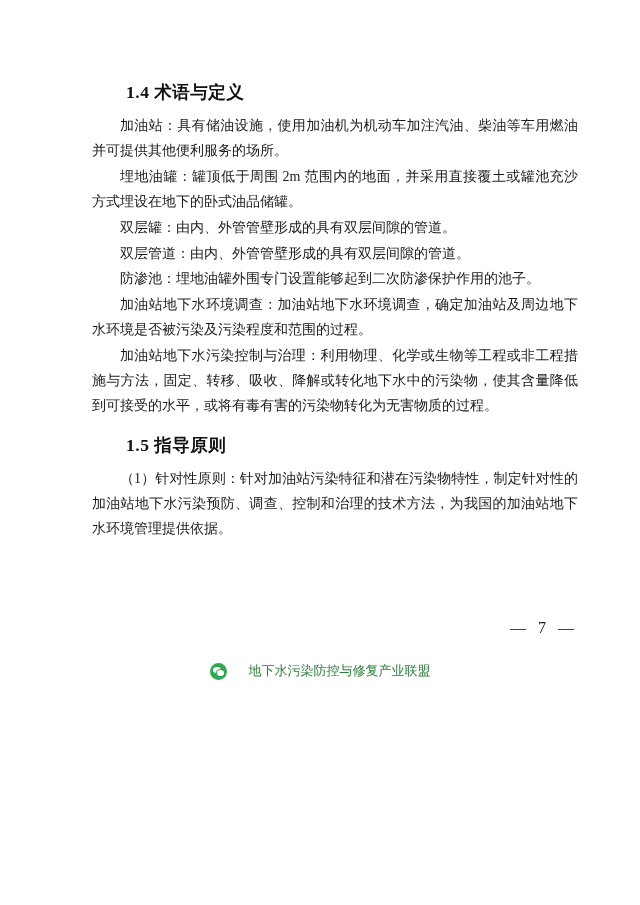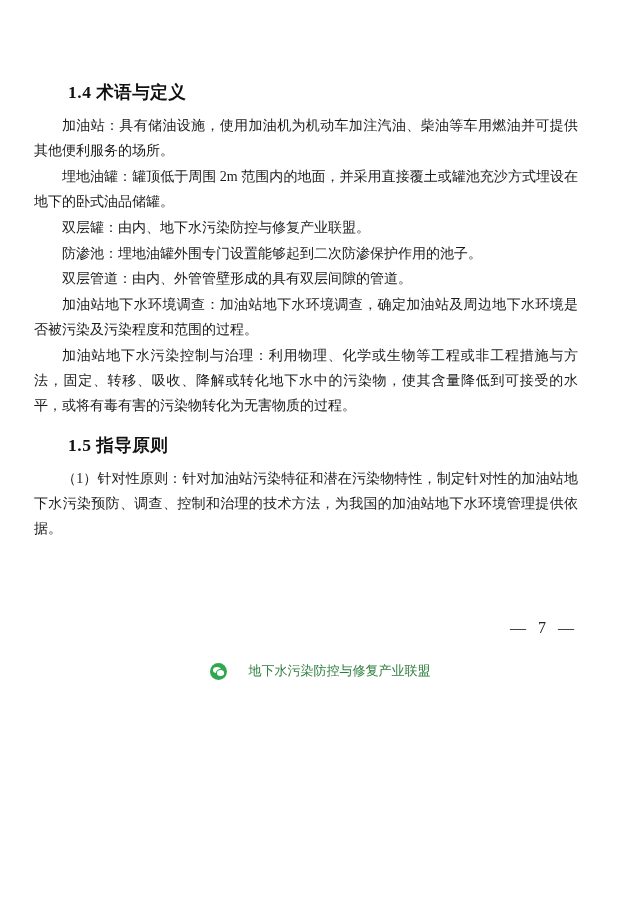--- a/index.html
+++ b/index.html
@@ -13,21 +13,21 @@
     font-family: "Liberation Serif", "DejaVu Serif", serif;
     color: #1a1a1a;
     overflow: hidden;
     position: relative;
   }
   .page {
     position: relative;
     width: 640px;
     height: 697px;
     box-sizing: border-box;
-    padding: 78px 62px 0 34px;
+    padding: 78px 62px 0 92px;
   }
   .heading {
     font-size: 17.5px;
     font-weight: bold;
     line-height: 1.6;
     margin: 0 0 8px 34px;
     letter-spacing: 0.5px;
     color: #111;
   }
   .heading.second {
@@ -104,23 +104,23 @@
 </style>
 </head>
 <body>
 
 <div class="page">
 
   <h2 class="heading">1.4  术语与定义</h2>
 
   <p class="para">加油站：具有储油设施，使用加油机为机动车加注汽油、柴油等车用燃油并可提供其他便利服务的场所。</p>
   <p class="para">埋地油罐：罐顶低于周围 2m 范围内的地面，并采用直接覆土或罐池充沙方式埋设在地下的卧式油品储罐。</p>
-  <p class="para">双层罐：由内、地下水污染防控与修复产业联盟。</p>
+  <p class="para">双层罐：由内、外管管壁形成的具有双层间隙的管道。</p>
+  <p class="para">双层管道：由内、外管管壁形成的具有双层间隙的管道。</p>
   <p class="para">防渗池：埋地油罐外围专门设置能够起到二次防渗保护作用的池子。</p>
-  <p class="para">双层管道：由内、外管管壁形成的具有双层间隙的管道。</p>
   <p class="para">加油站地下水环境调查：加油站地下水环境调查，确定加油站及周边地下水环境是否被污染及污染程度和范围的过程。</p>
   <p class="para">加油站地下水污染控制与治理：利用物理、化学或生物等工程或非工程措施与方法，固定、转移、吸收、降解或转化地下水中的污染物，使其含量降低到可接受的水平，或将有毒有害的污染物转化为无害物质的过程。</p>
 
   <h2 class="heading second">1.5  指导原则</h2>
 
   <p class="para">（1）针对性原则：针对加油站污染特征和潜在污染物特性，制定针对性的加油站地下水污染预防、调查、控制和治理的技术方法，为我国的加油站地下水环境管理提供依据。</p>
 
   <div class="footer-page">— 7 —</div>
 
   <div class="footer-bar">

